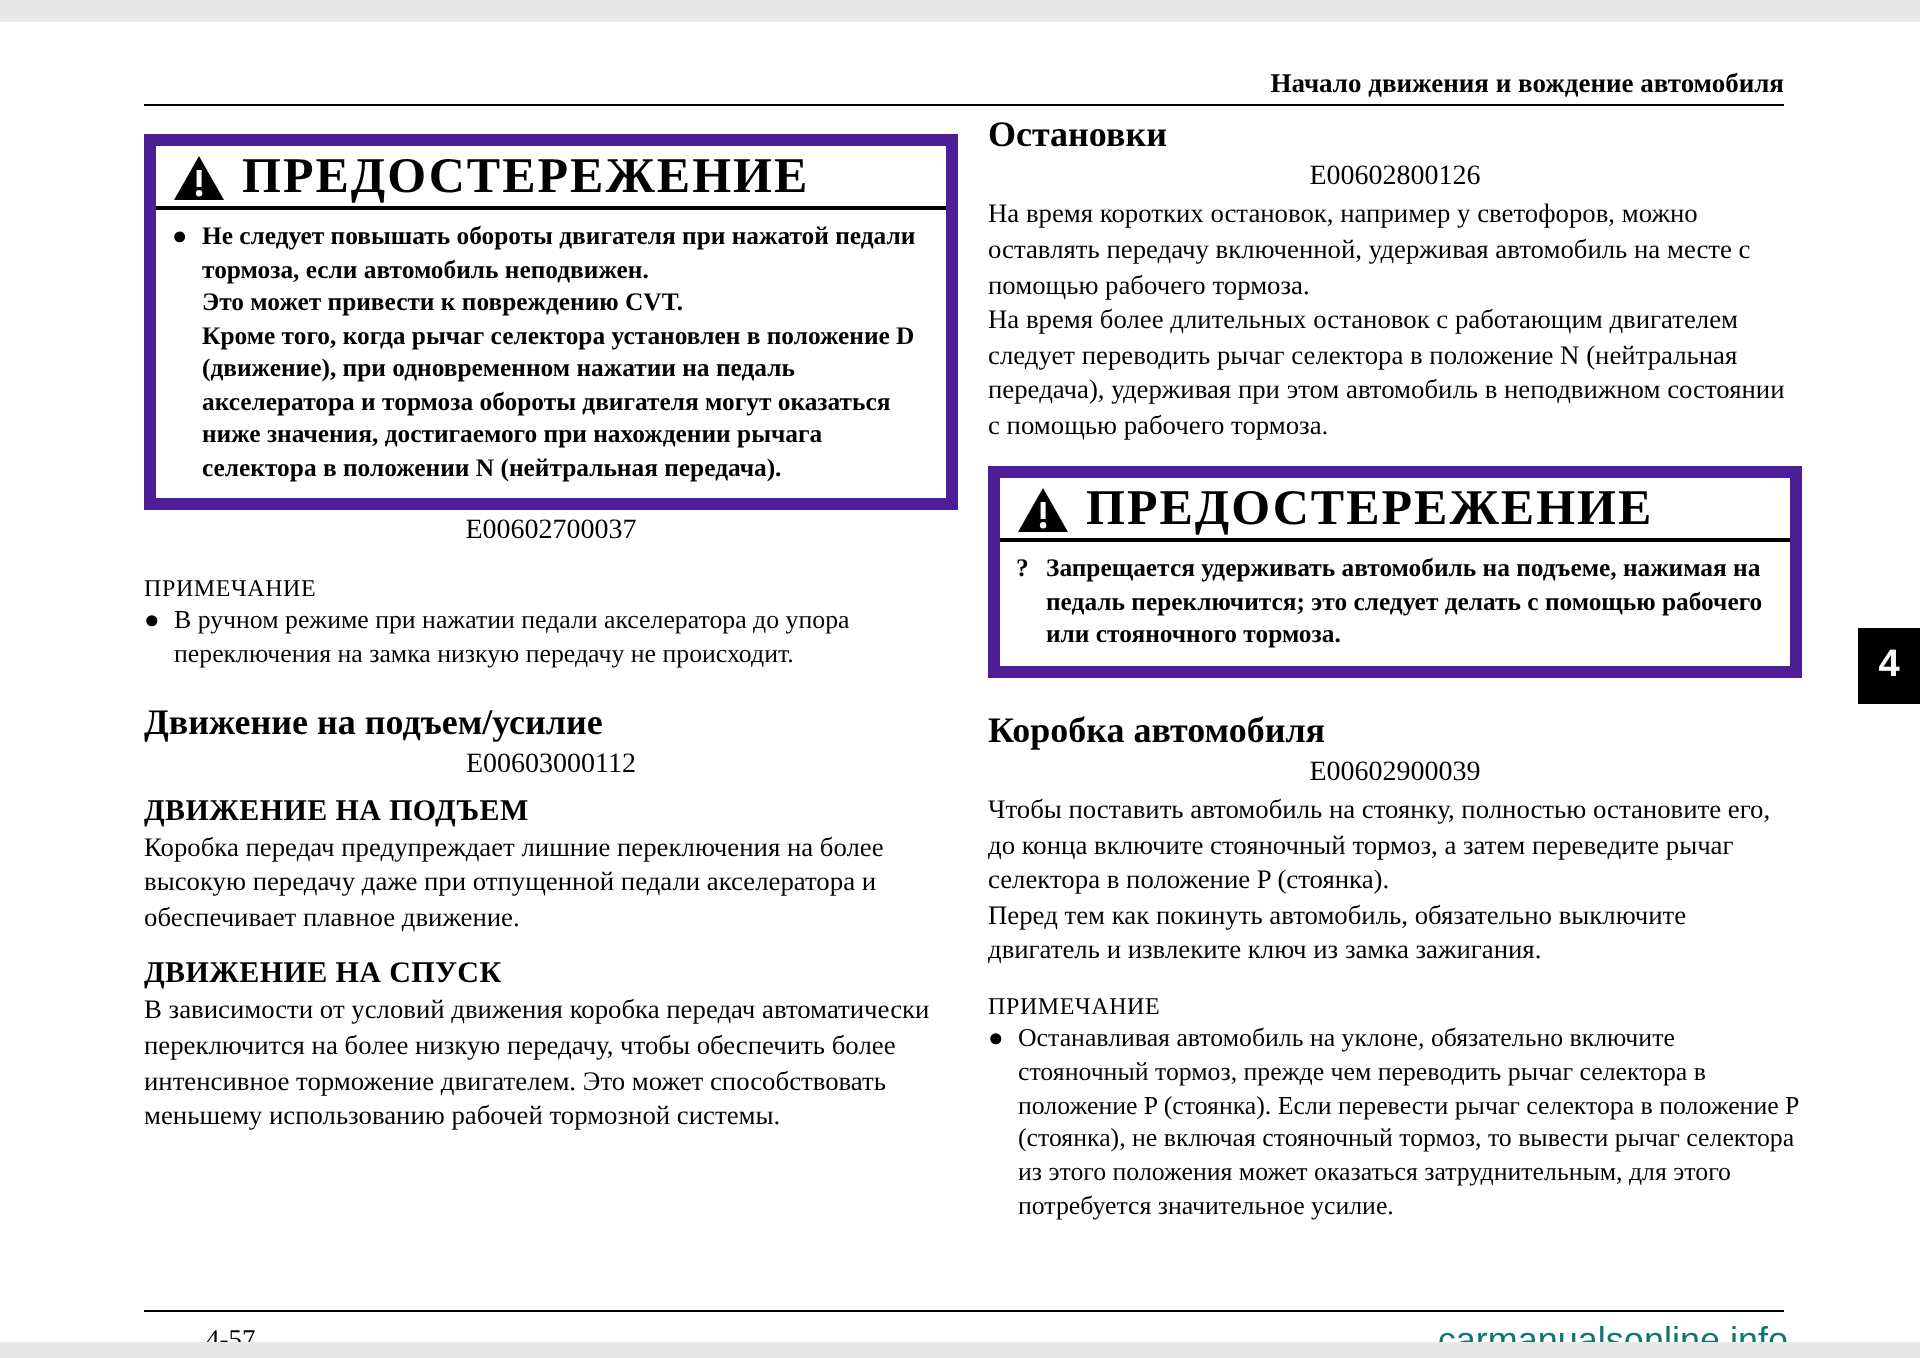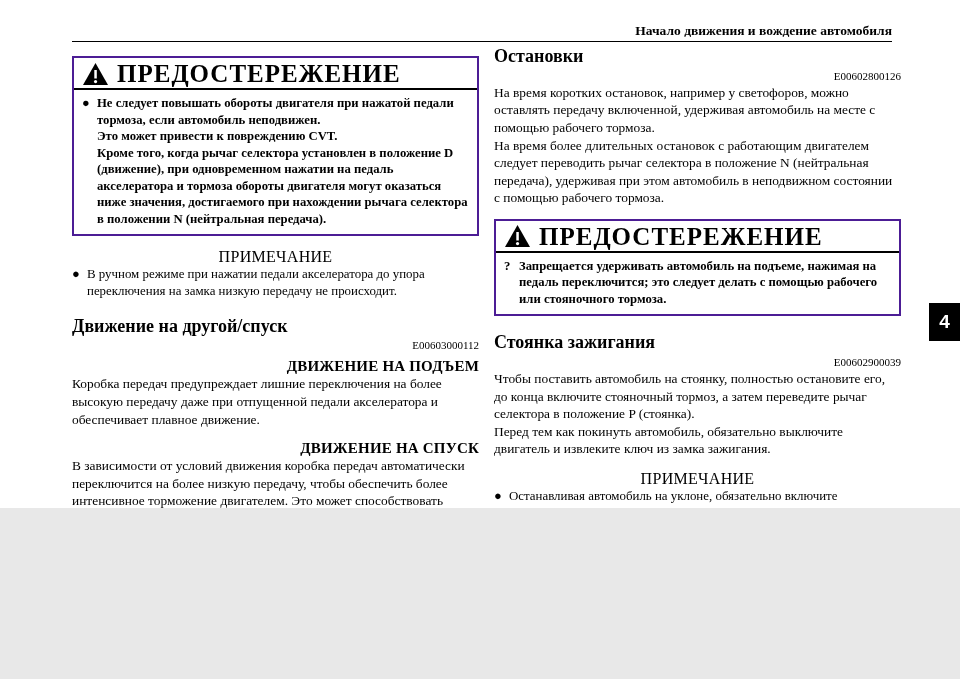--- a/index.html
+++ b/index.html
@@ -1,55 +1,55 @@
 <!DOCTYPE html>
 <html lang="ru"><head>
 <meta charset="utf-8">
 <style>
   * { margin:0; padding:0; box-sizing:border-box; }
   html,body { background:#e8e8e8; }
   .page {
-    position:relative; width:960px; height:508px; margin:0 auto;
+    position:relative; width:960px; height:660px; margin:11px auto;
     background:#ffffff; color:#000;
     font-family:"Liberation Serif","DejaVu Serif",serif;
     overflow:hidden;
   }
   .header-title {
     position:absolute; top:23px; right:68px;
     font-size:13.5px; font-weight:bold;
   }
   .header-rule {
     position:absolute; top:41px; left:72px; width:820px;
     border-top:1.5px solid #000;
   }
   .col { position:absolute; width:407px; }
   .col-left  { left:72px;  top:56px; }
   .col-right { left:494px; top:46px; }
 
   
-  .caution-box { border:2px solid #4c1d95; background:#fff; }
+  .caution-box { border:6px solid #4c1d95; background:#fff; }
   .caution-head {
     display:flex; align-items:center; gap:8px;
     padding:3px 8px 2px 8px; border-bottom:2px solid #000;
   }
   .caution-icon { display:flex; align-items:center; }
   .caution-title { font-size:25px; font-weight:bold; letter-spacing:1px; line-height:1; }
   .caution-body { padding:5px 8px 7px 8px; font-weight:bold; font-size:12.7px; line-height:1.3; }
 
   .bullet-item { display:flex; }
   .bullet-item .bullet { flex:0 0 15px; }
   .bullet-item .bullet-text { white-space:pre-line; }
 
   
   .sec-heading { font-weight:bold; font-size:18px; line-height:1.15; }
-  .sec-code { text-align:right; font-size:11px; line-height:1.2; margin:3px 0 1px 0; }
+  .sec-code { text-align:center; font-size:14px; line-height:1.2; margin:3px 0 1px 0; }
   .body-text { font-size:13.4px; line-height:1.31; white-space:pre-line; }
-  .note-title { font-size:16px; letter-spacing:0.3px;text-align:center; }
+  .note-title { font-size:12px; letter-spacing:0.3px; }
   .note-item { font-size:12.9px; line-height:1.3; }
-  .sub-heading { font-size:15px; font-weight:bold; letter-spacing:0.2px;text-align:right; }
+  .sub-heading { font-size:15px; font-weight:bold; letter-spacing:0.2px; }
 
   .mt-sm { margin-top:6px; }
   .mt-md { margin-top:12px; }
   .mt-lg { margin-top:16px; }
 
   
   .chapter-tab {
     position:absolute; right:0; top:303px; width:31px; height:38px;
     background:#000; color:#fff;
     display:flex; align-items:center; justify-content:center;
@@ -93,28 +93,29 @@
       <div class="caution-body">
         <div class="bullet-item">
           <span class="bullet">●</span>
           <span class="bullet-text">Не следует повышать обороты двигателя при нажатой педали тормоза, если автомобиль неподвижен.
 Это может привести к повреждению CVT.
 Кроме того, когда рычаг селектора установлен в положение D (движение), при одновременном нажатии на педаль акселератора и тормоза обороты двигателя могут оказаться ниже значения, достигаемого при нахождении рычага селектора в положении N (нейтральная передача).</span>
         </div>
       </div>
     </div>
 
+    <div class="sec-code">E00602700037</div>
 
     <div class="note-title mt-md">ПРИМЕЧАНИЕ</div>
     <div class="bullet-item note-item">
       <span class="bullet">●</span>
       <span class="bullet-text">В ручном режиме при нажатии педали акселератора до упора переключения на замка низкую передачу не происходит.</span>
     </div>
 
-    <div class="sec-heading mt-lg">Движение на другой/спуск</div>
+    <div class="sec-heading mt-lg">Движение на подъем/усилие</div>
     <div class="sec-code">E00603000112</div>
 
     <div class="sub-heading mt-sm">ДВИЖЕНИЕ НА ПОДЪЕМ</div>
     <div class="body-text">Коробка передач предупреждает лишние переключения на более высокую передачу даже при отпущенной педали акселератора и обеспечивает плавное движение.</div>
 
     <div class="sub-heading mt-md">ДВИЖЕНИЕ НА СПУСК</div>
     <div class="body-text">В зависимости от условий движения коробка передач автоматически переключится на более низкую передачу, чтобы обеспечить более интенсивное торможение двигателем. Это может способствовать меньшему использованию рабочей тормозной системы.</div>
 
   </div>
 
@@ -137,21 +138,21 @@
         <span class="caution-title">ПРЕДОСТЕРЕЖЕНИЕ</span>
       </div>
       <div class="caution-body">
         <div class="bullet-item">
           <span class="bullet">?</span>
           <span class="bullet-text">Запрещается удерживать автомобиль на подъеме, нажимая на педаль переключится; это следует делать с помощью рабочего или стояночного тормоза.</span>
         </div>
       </div>
     </div>
 
-    <div class="sec-heading mt-lg">Стоянка зажигания</div>
+    <div class="sec-heading mt-lg">Коробка автомобиля</div>
     <div class="sec-code">E00602900039</div>
     <div class="body-text">Чтобы поставить автомобиль на стоянку, полностью остановите его, до конца включите стояночный тормоз, а затем переведите рычаг селектора в положение P (стоянка).
 Перед тем как покинуть автомобиль, обязательно выключите двигатель и извлеките ключ из замка зажигания.</div>
 
     <div class="note-title mt-md">ПРИМЕЧАНИЕ</div>
     <div class="bullet-item note-item">
       <span class="bullet">●</span>
       <span class="bullet-text">Останавливая автомобиль на уклоне, обязательно включите стояночный тормоз, прежде чем переводить рычаг селектора в положение P (стоянка). Если перевести рычаг селектора в положение P (стоянка), не включая стояночный тормоз, то вывести рычаг селектора из этого положения может оказаться затруднительным, для этого потребуется значительное усилие.</span>
     </div>
 

